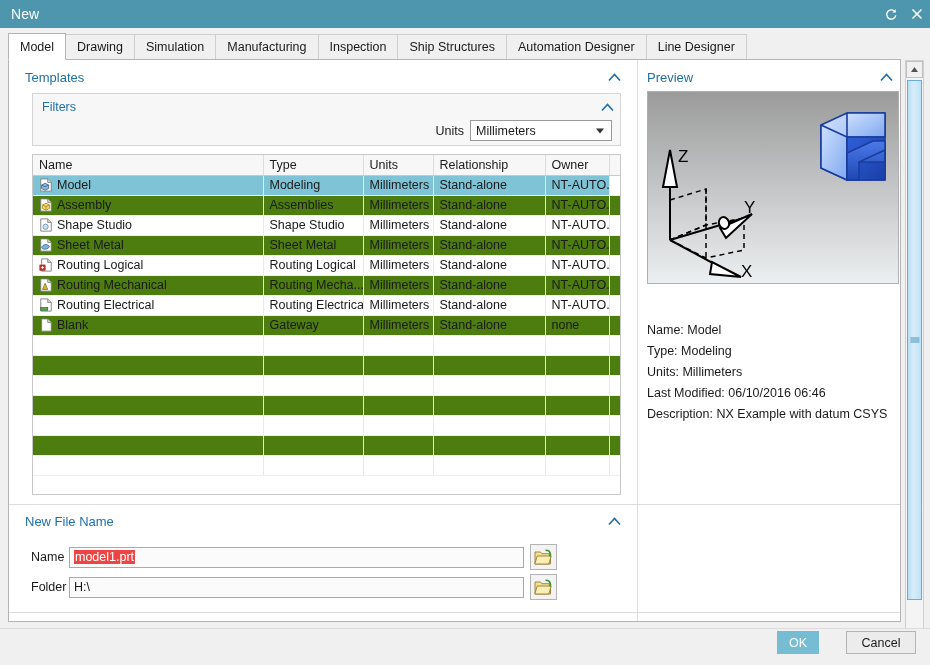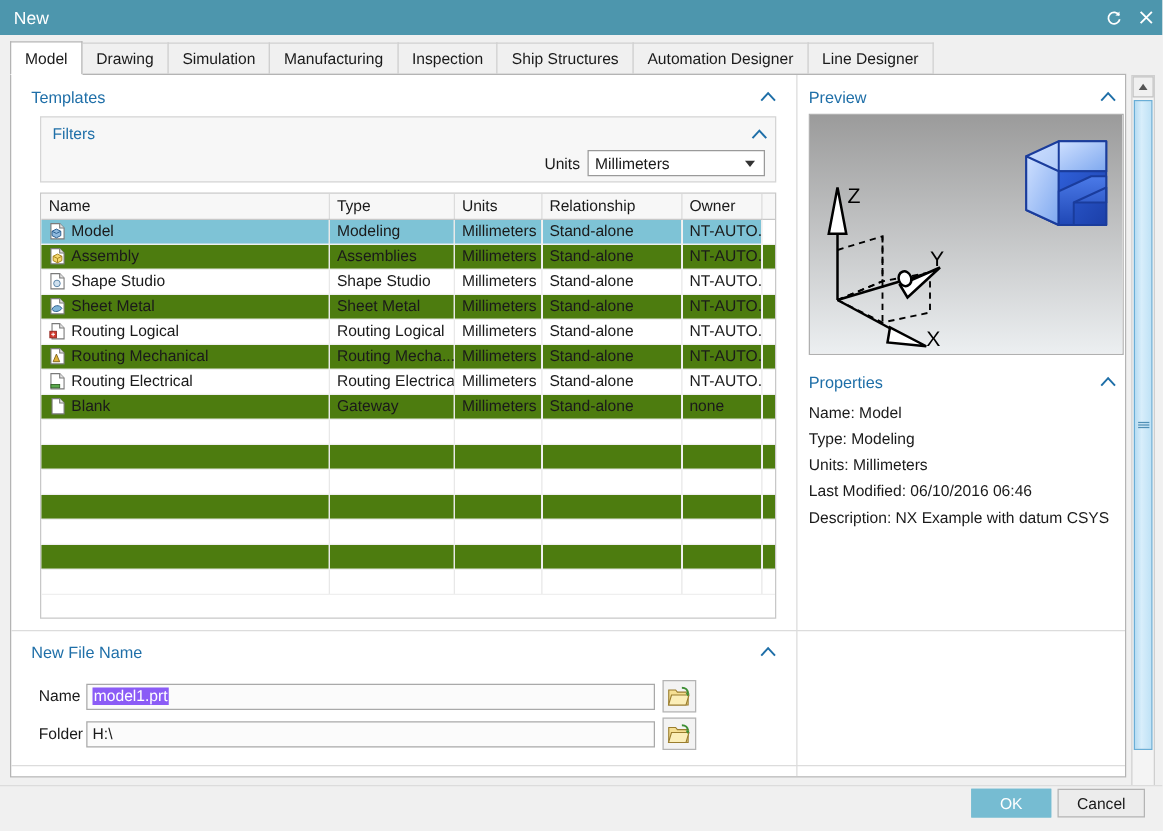--- a/index.html
+++ b/index.html
@@ -199,21 +199,21 @@
   .fld-input {
     height: 21px;
     background: #fbfbfb;
     border: 1px solid #a9a9a9;
     display: flex; align-items: center;
     padding: 0 4px;
     font-size: 12.5px;
     overflow: hidden;
   }
   .sel-text {
-    background: #8b5cf6;
+    background: #ef4444;
     color: #ffffff;
     padding: 0 1px;
   }
   .browse-btn {
     width: 27px; height: 26px;
     margin-left: 6px;
     border: 1px solid #b4b4b4;
     background: #f3f3f3;
     display: flex; align-items: center; justify-content: center;
   }
@@ -291,21 +291,21 @@
   .btn {
     position: absolute; top: 2px;
     height: 23px;
     display: flex; align-items: center; justify-content: center;
     font-size: 12.5px;
     border: 1px solid #b4b4b4;
     background: #f0f0f0;
     color: #1a1a1a;
   }
   .btn.ok {
-    left: 777px; width: 64px;
+    left: 777px; width: 42px;
     background: #76bcd2;
     border: 1px solid #76bcd2;
     color: #ffffff;
     text-align: center;
   }
   .btn.cancel { left: 846px; width: 70px; background: #ececec; }
 </style>
 </head>
 <body>
 
@@ -712,28 +712,20 @@
               <path d="M173 33 L199 21 L237 21 L237 45 L211 57 L211 70 L237 70 L237 88 L199 88 L173 76 Z" fill="url(#blk1)"></path>
               <path d="M199 21 L237 21 L237 45 L199 45 Z" fill="url(#blk1)"></path>
               <path d="M173 33 L199 45 L199 88 L173 76 Z" fill="url(#blk1)"></path>
               <path d="M199 45 L237 45 L237 88 L199 88 Z" fill="url(#blk2)"></path>
               <path d="M199 61 L225 49 L237 49 L237 70 L211 70 L211 88 L199 88 Z" fill="url(#blk3)"></path>
               <path d="M211 70 L237 58 L237 70" fill="none"></path>
             </g>
           </svg>
         </div>
 
-        <div class="sec-head props-head">
-          <span>Properties</span>
-          <span class="chev">
-            <svg width="13" height="9" viewBox="0 0 13 9">
-                <path d="M1 7.5 L6.5 1.5 L12 7.5" fill="none" stroke="#1f6fa8" stroke-width="1.6"></path>
-              </svg>
-          </span>
-        </div>
 
         <div class="props-list">
           <div>Name: Model</div>
           <div>Type: Modeling</div>
           <div>Units: Millimeters</div>
           <div>Last Modified: 06/10/2016 06:46</div>
           <div>Description: NX Example with datum CSYS</div>
         </div>
       </div>
     </div>

